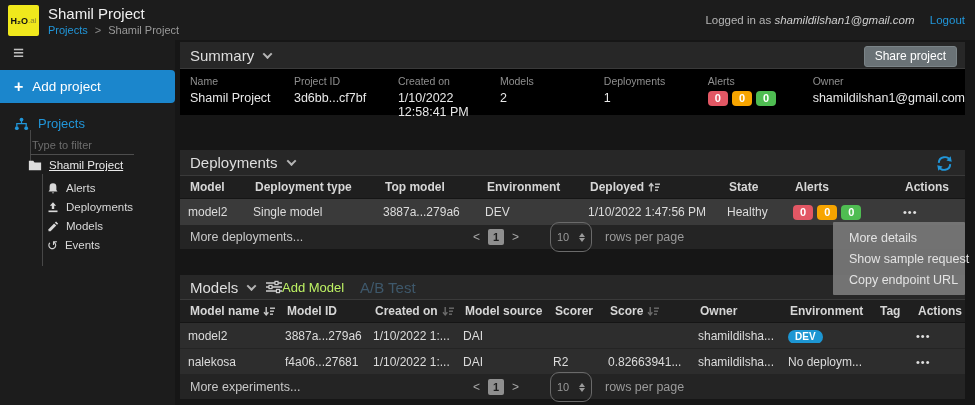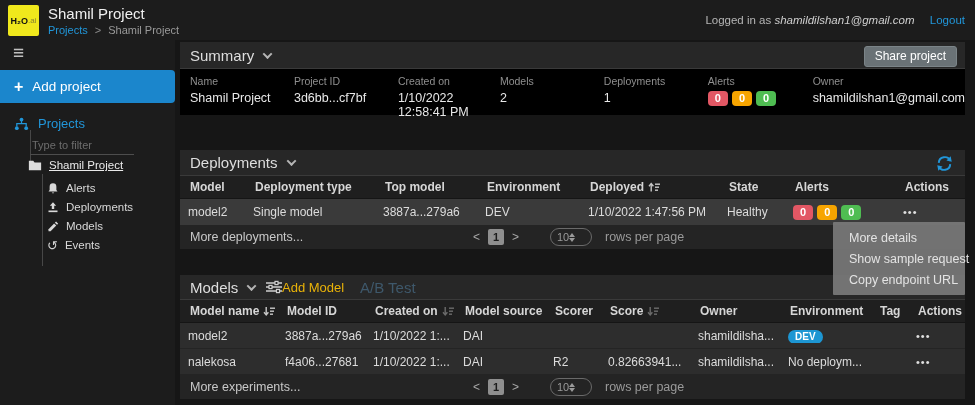--- a/index.html
+++ b/index.html
@@ -77,37 +77,37 @@
   .trow { background:#3a3a3a; height:26px; }
   .trow-m { background:#2d2d2d; height:26px; border-bottom:1px solid #242424; }
   .tcell { font-size:12px; color:#dcdcdc; padding-left:8px; white-space:nowrap; overflow:hidden; }
   .dots { color:#e0e0e0; font-size:11px; letter-spacing:1px; cursor:pointer; }
   .tfoot { height:24px; background:#242424; position:relative; display:flex; align-items:center; }
   .more-link { font-size:12.5px; color:#c8c8c8; margin-left:10px; cursor:pointer; }
   .pager { position:absolute; left:293px; display:flex; align-items:center; gap:8px; }
   .pg-arrow { color:#a8a8a8; font-size:12px; cursor:pointer; }
   .pg-num { background:#8f8f8f; color:#1c1c1c; font-size:11px; font-weight:bold; width:16px; height:16px;
             display:flex; align-items:center; justify-content:center; border-radius:2px; cursor:pointer; }
-  .rpp-box { position:absolute; left:370px; width:42px; height:18px; border:1px solid #6a6a6a; border-radius:9px;
-             display:flex; align-items:center; justify-content:flex-start; padding:0 6px; cursor:pointer; }
+  .rpp-box { position:absolute; left:370px; width:42px; height:30px; border:1px solid #6a6a6a; border-radius:9px;
+             display:flex; align-items:center; justify-content:space-between; padding:0 6px; cursor:pointer; }
   .rpp-box .rpp-val { font-size:11px; color:#9a9a9a; }
   .spin { display:flex; flex-direction:column; gap:1px; }
   .spin i { display:block; width:0; height:0; border-left:3px solid transparent; border-right:3px solid transparent; }
   .spin .up { border-bottom:4px solid #9a9a9a; } .spin .dn { border-top:4px solid #9a9a9a; }
   .rpp-label { position:absolute; left:425px; font-size:12.5px; color:#9a9a9a; }
 
   
   .panel-deployments { top:150px; }
   .refresh { position:absolute; right:12px; top:5px; cursor:pointer; }
 
   
   .panel-models { top:275px; }
   .panel-models .panel-header { height:25px; }
   .filter-sliders { margin-left:10px; cursor:pointer; }
-  .add-model { position:absolute; left:102px; font-size:13px; color:#eab308; cursor:pointer; }
+  .add-model { position:absolute; left:102px; font-size:13px; color:#bef264; cursor:pointer; }
   .ab-test { position:absolute; left:180px; font-size:15px; color:#3e586b; cursor:default; }
   .env-badge { background:#1d96d3; color:#fff; font-size:10px; font-weight:bold;
                padding:1px 7px 2px; border-radius:8px; cursor:pointer; }
   .sorticon { flex:0 0 auto; }
   .dim { opacity:.45; }
 
   
   .ctx-menu { position:absolute; left:833px; top:222px; width:132px; background:rgba(122,122,122,0.92);
               z-index:20; padding:5px 0; border-radius:1px; }
   .ctx-item { font-size:12.5px; color:#e3e3e3; padding:2.5px 16px; line-height:16px;

